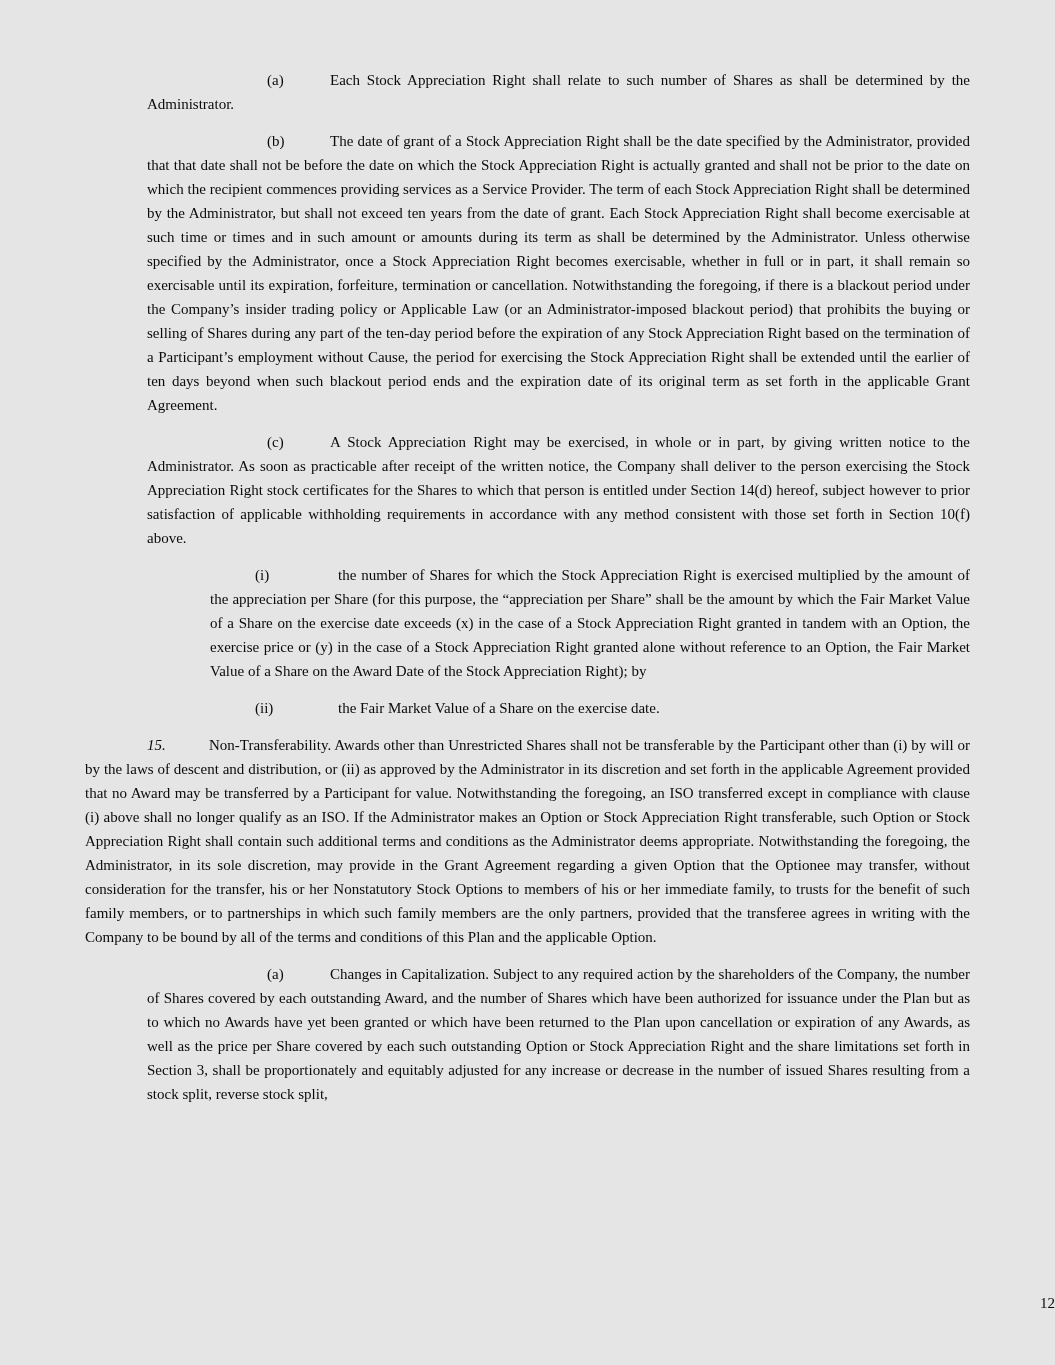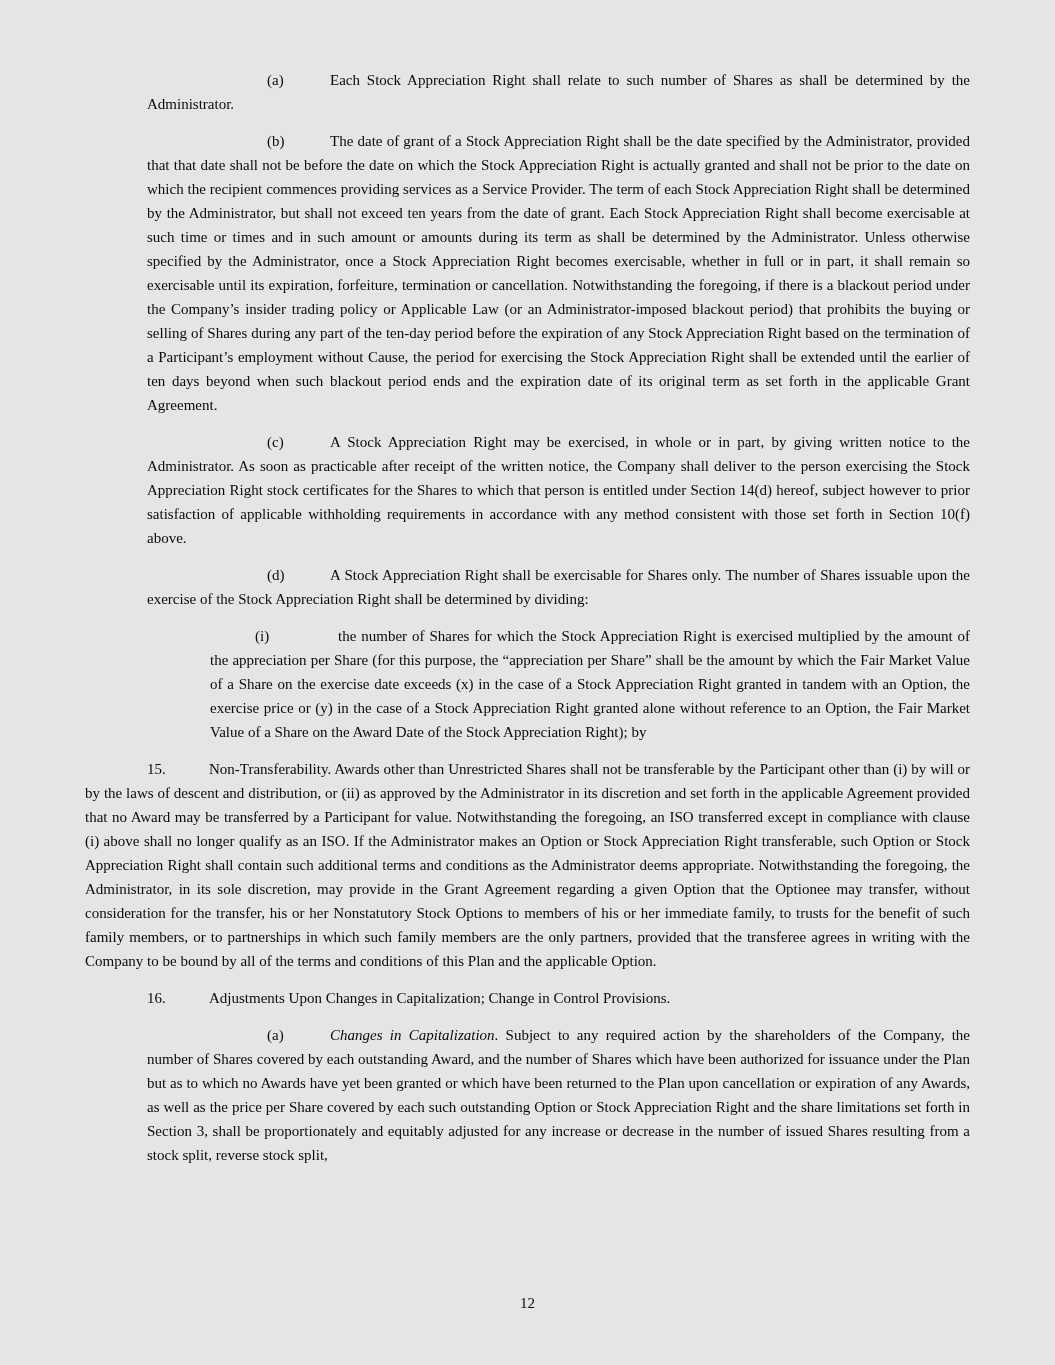--- a/index.html
+++ b/index.html
@@ -48,51 +48,51 @@
   }
   
   p.section {
     margin-left: 0;
     text-indent: 62px;
   }
   p.section .lbl {
     display: inline-block;
     width: 62px;
     text-indent: 0;
+    font-style: italic;
   }
   .b { font-weight: normal; }
-  .i { font-style: italic; }
+  .i { }
   .footer {
     position: absolute;
     top: 1291px;
     left: 0;
     width: 100%;
-    text-align: center;
+    text-align: right;
   }
 </style>
 </head>
 <body>
 
 <div class="page">
   <div class="content">
 
     <p class="para letter"><span class="lbl">(a)</span><span>Each Stock Appreciation Right shall relate to such number of Shares as shall be determined by the Administrator.</span></p>
 
     <p class="para letter"><span class="lbl">(b)</span><span>The date of grant of a Stock Appreciation Right shall be the date specified by the Administrator, provided that that date shall not be before the date on which the Stock Appreciation Right is actually granted and shall not be prior to the date on which the recipient commences providing services as a Service Provider. The term of each Stock Appreciation Right shall be determined by the Administrator, but shall not exceed ten years from the date of grant. Each Stock Appreciation Right shall become exercisable at such time or times and in such amount or amounts during its term as shall be determined by the Administrator. Unless otherwise specified by the Administrator, once a Stock Appreciation Right becomes exercisable, whether in full or in part, it shall remain so exercisable until its expiration, forfeiture, termination or cancellation. Notwithstanding the foregoing, if there is a blackout period under the Company’s insider trading policy or Applicable Law (or an Administrator-imposed blackout period) that prohibits the buying or selling of Shares during any part of the ten-day period before the expiration of any Stock Appreciation Right based on the termination of a Participant’s employment without Cause, the period for exercising the Stock Appreciation Right shall be extended until the earlier of ten days beyond when such blackout period ends and the expiration date of its original term as set forth in the applicable Grant Agreement.</span></p>
 
     <p class="para letter"><span class="lbl">(c)</span><span>A Stock Appreciation Right may be exercised, in whole or in part, by giving written notice to the Administrator. As soon as practicable after receipt of the written notice, the Company shall deliver to the person exercising the Stock Appreciation Right stock certificates for the Shares to which that person is entitled under Section 14(d) hereof, subject however to prior satisfaction of applicable withholding requirements in accordance with any method consistent with those set forth in Section 10(f) above.</span></p>
 
-    <p class="para letter"><span class="lbl">(d)</span><span>A Stock Appreciation Right shall be exercisable for Shares only. The number of Shares issuable upon the exercise of the Stock Appreciation Right shall be determined by dividing:</span></p>
 
     <p class="para roman"><span class="lbl">(i)</span><span>the number of Shares for which the Stock Appreciation Right is exercised multiplied by the amount of the appreciation per Share (for this purpose, the “appreciation per Share” shall be the amount by which the Fair Market Value of a Share on the exercise date exceeds (x) in the case of a Stock Appreciation Right granted in tandem with an Option, the exercise price or (y) in the case of a Stock Appreciation Right granted alone without reference to an Option, the Fair Market Value of a Share on the Award Date of the Stock Appreciation Right); by</span></p>
 
+    <p class="para roman"><span class="lbl">(ii)</span><span>the Fair Market Value of a Share on the exercise date.</span></p>
 
     <p class="para section"><span class="lbl">15.</span><span class="b">Non-Transferability</span><span>. Awards other than Unrestricted Shares shall not be transferable by the Participant other than (i) by will or by the laws of descent and distribution, or (ii) as approved by the Administrator in its discretion and set forth in the applicable Agreement provided that no Award may be transferred by a Participant for value. Notwithstanding the foregoing, an ISO transferred except in compliance with clause (i) above shall no longer qualify as an ISO. If the Administrator makes an Option or Stock Appreciation Right transferable, such Option or Stock Appreciation Right shall contain such additional terms and conditions as the Administrator deems appropriate. Notwithstanding the foregoing, the Administrator, in its sole discretion, may provide in the Grant Agreement regarding a given Option that the Optionee may transfer, without consideration for the transfer, his or her Nonstatutory Stock Options to members of his or her immediate family, to trusts for the benefit of such family members, or to partnerships in which such family members are the only partners, provided that the transferee agrees in writing with the Company to be bound by all of the terms and conditions of this Plan and the applicable Option.</span></p>
 
-    <p class="para section"><span class="lbl">16.</span><span class="b">Adjustments Upon Changes in Capitalization; Change in Control Provisions</span><span>.</span></p>
 
     <p class="para letter"><span class="lbl">(a)</span><span class="i">Changes in Capitalization</span><span>. Subject to any required action by the shareholders of the Company, the number of Shares covered by each outstanding Award, and the number of Shares which have been authorized for issuance under the Plan but as to which no Awards have yet been granted or which have been returned to the Plan upon cancellation or expiration of any Awards, as well as the price per Share covered by each such outstanding Option or Stock Appreciation Right and the share limitations set forth in Section 3, shall be proportionately and equitably adjusted for any increase or decrease in the number of issued Shares resulting from a stock split, reverse stock split,</span></p>
 
   </div>
 
   <div class="footer">
     <span>12</span>
   </div>
 </div>
 

